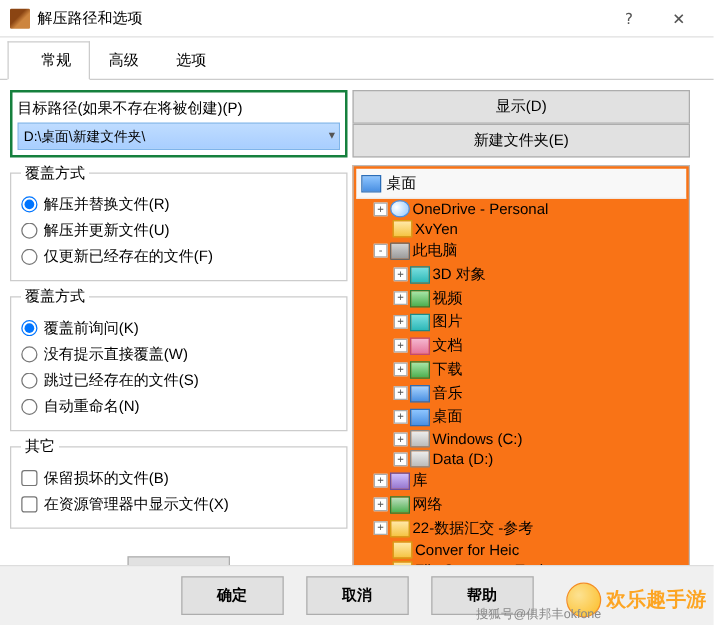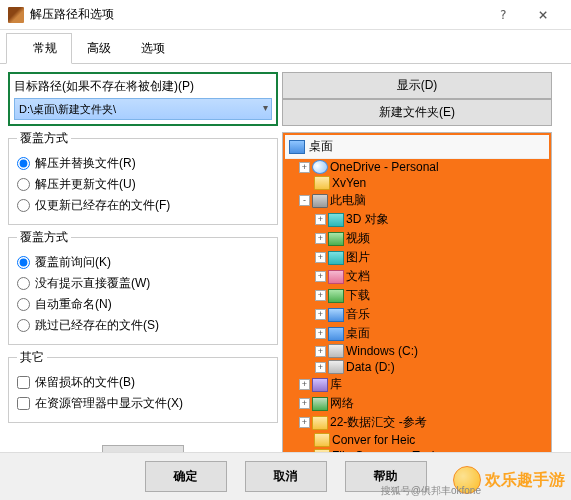--- a/index.html
+++ b/index.html
@@ -102,25 +102,25 @@
       <label class="radio-row">
           <input type="radio" name="ovr" checked="" style="">
           <span>覆盖前询问(K)</span>
         </label>
       <label class="radio-row">
           <input type="radio" name="ovr" style="">
           <span>没有提示直接覆盖(W)</span>
         </label>
       <label class="radio-row">
           <input type="radio" name="ovr" style="">
+          <span>跳过已经存在的文件(S)</span>
+        </label>
+      <label class="radio-row">
+          <input type="radio" name="ovr" style="">
           <span>自动重命名(N)</span>
-        </label>
-      <label class="radio-row">
-          <input type="radio" name="ovr" style="">
-          <span>跳过已经存在的文件(S)</span>
         </label>
     </fieldset>
 
     <fieldset>
       <legend>其它</legend>
       <label class="check-row">
           <input type="checkbox" style="">
           <span>保留损坏的文件(B)</span>
         </label>
       <label class="check-row">

